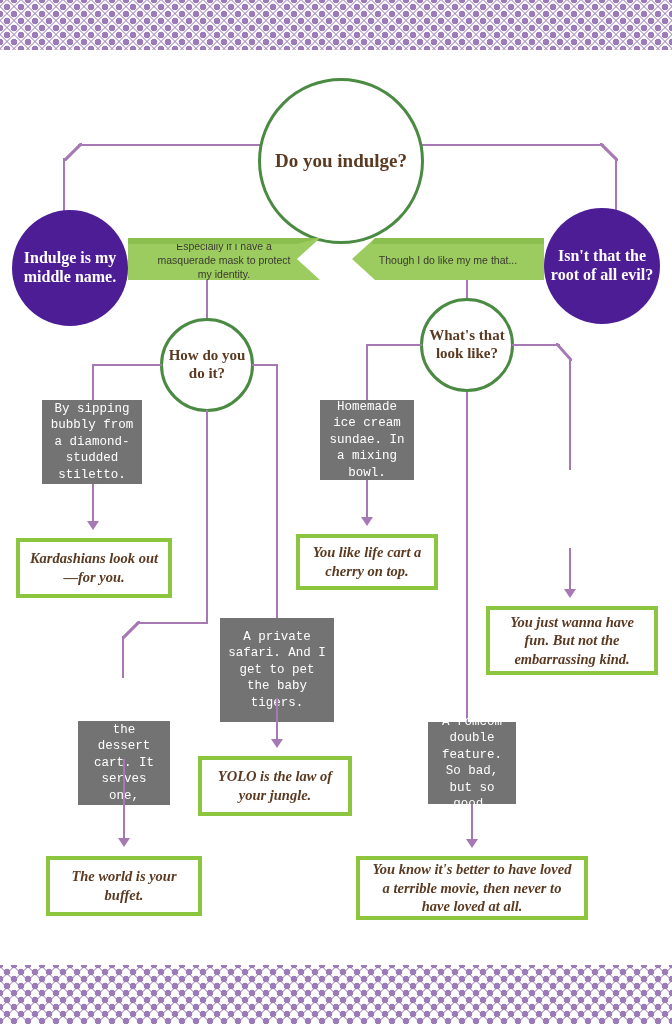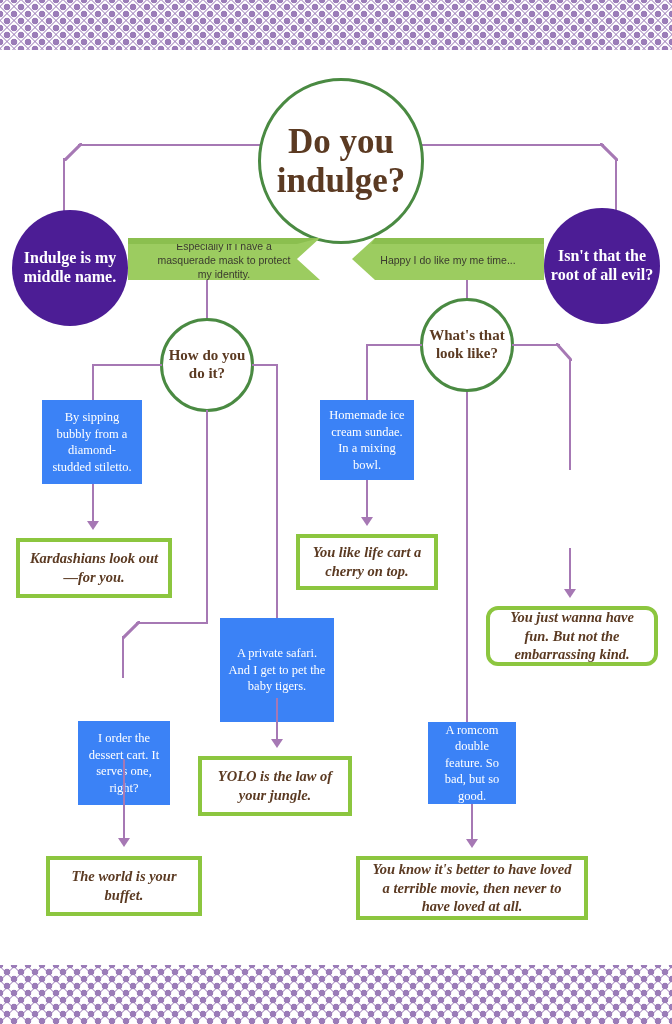--- a/index.html
+++ b/index.html
@@ -44,21 +44,21 @@
     justify-content:center;text-align:center;box-sizing:border-box;
   }
   .circle-outline{
     background:#ffffff;border:3px solid #4a8a42;color:#5b3a22;
     font-family:"Liberation Serif",serif;font-weight:700;
   }
   .circle-solid{
     background:#4c1d95;color:#ffffff;font-family:"Liberation Serif",serif;
     font-weight:700;line-height:1.18;
   }
-  #title-circle{left:258px;top:78px;width:166px;height:166px;font-size:35px;line-height:1.12;}
+  #title-circle{left:258px;top:78px;width:166px;height:166px;font-size:19px;line-height:1.12;}
   #q-how{left:160px;top:318px;width:94px;height:94px;font-size:15px;line-height:1.18;}
   #q-look{left:420px;top:298px;width:94px;height:94px;font-size:15px;line-height:1.18;}
   #ans-indulge{left:12px;top:210px;width:116px;height:116px;font-size:16px;}
   #ans-evil{left:544px;top:208px;width:116px;height:116px;font-size:16px;}
 
   
   .ribbon{
     position:absolute;display:flex;align-items:center;justify-content:center;
     text-align:center;color:#3a3a2e;font-size:10.5px;line-height:1.32;
     background:#9ccc60;box-sizing:border-box;padding:4px 22px 0 22px;
@@ -76,39 +76,39 @@
     clip-path:polygon(12% 0,100% 0,100% 100%,12% 100%,0 50%);
   }
   #ribbon-right .stripe{clip-path:polygon(12% 0,100% 0,100% 100%,10% 100%);}
 
   
   .box{
     position:absolute;box-sizing:border-box;display:flex;align-items:center;
     justify-content:center;text-align:center;
   }
   .box-solid{
-    background:#3b82f6;color:#ffffff;font-size:12.5px;line-height:1.32;
-    padding:6px 8px;font-family:Liberation Serif, serif;
+    background:#737373;color:#ffffff;font-size:12.5px;line-height:1.32;
+    padding:6px 8px;font-family:Liberation Mono, monospace;
   }
   .box-outline{
     background:#ffffff;border:4px solid #8cc63f;color:#5b3a22;
     font-family:"Liberation Serif",serif;font-style:italic;font-weight:700;
     font-size:14.5px;line-height:1.28;padding:4px 8px;
   }
 
   #b-bubbly{left:42px;top:400px;width:100px;height:84px;}
   #r-kardashian{left:16px;top:538px;width:156px;height:60px;}
   #b-dessert{left:78px;top:675px;width:92px;height:84px;margin-top:46px;}
   #r-buffet{left:46px;top:856px;width:156px;height:60px;}
   #b-safari{left:220px;top:618px;width:114px;height:104px;}
   #r-yolo{left:198px;top:756px;width:154px;height:60px;}
   #b-sundae{left:320px;top:400px;width:94px;height:80px;}
   #r-cherry{left:296px;top:534px;width:142px;height:56px;}
   #b-happy{left:520px;top:468px;width:92px;height:80px;}
-  #r-fun{left:486px;top:606px;width:172px;height:60px;border-radius:12px;}
+  #r-fun{left:486px;top:606px;width:172px;height:69px;}
   #b-romcom{left:428px;top:722px;width:88px;height:82px;}
   #r-movie{left:356px;top:856px;width:232px;height:64px;}
 </style>
 </head>
 <body>
 
 <div id="stage">
 
   <div class="border-band" id="band-top"></div>
   <div class="border-band" id="band-bottom"></div>
@@ -135,21 +135,21 @@
   <div class="circle circle-solid" id="ans-evil">
     <span>Isn't that the root of all evil?</span>
   </div>
 
   <div class="ribbon" id="ribbon-left">
     <span class="stripe"></span>
     <span>Especially if I have a masquerade mask to protect my identity.</span>
   </div>
   <div class="ribbon" id="ribbon-right">
     <span class="stripe"></span>
-    <span>Happy I do like my me time...</span>
+    <span>Though I do like my me that...</span>
   </div>
 
   <div class="conn v" style="left:206px;top:280px;height:40px;"></div>
   <div class="conn v" style="left:466px;top:280px;height:20px;"></div>
 
   <div class="circle circle-outline" id="q-how">
     <span>How do you do it?</span>
   </div>
 
   <div class="conn h" style="left:92px;top:364px;width:70px;"></div>

